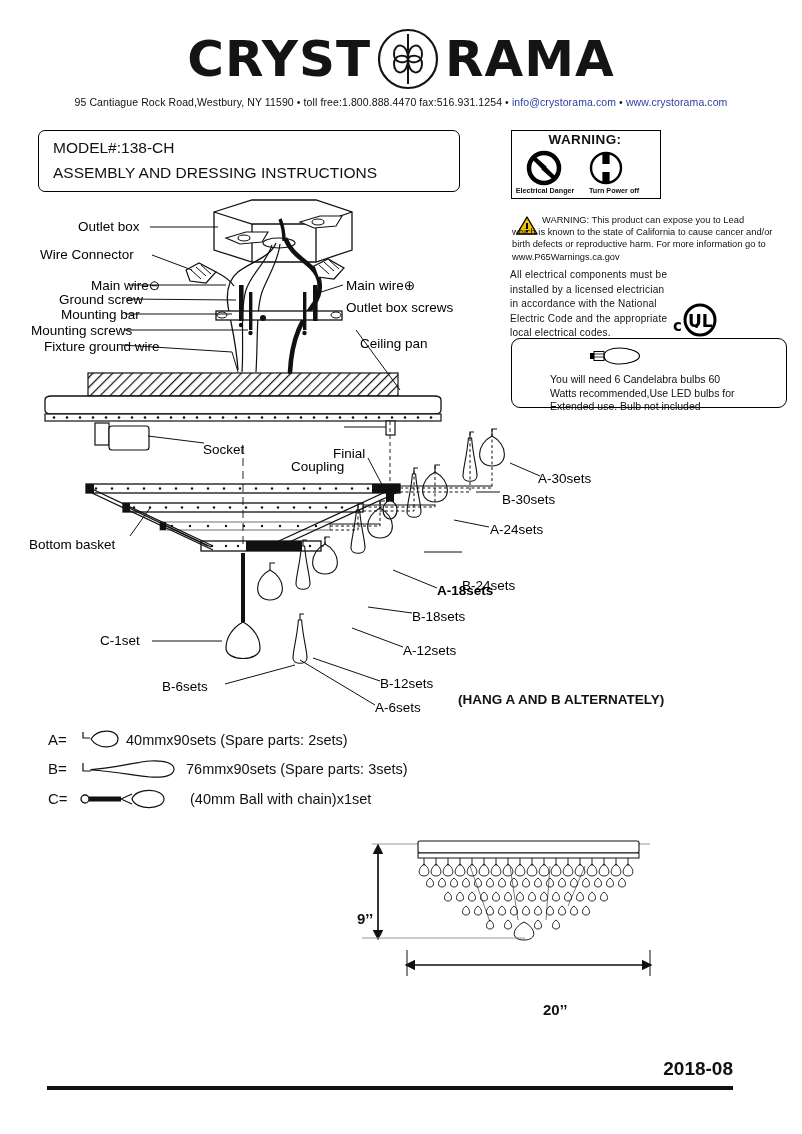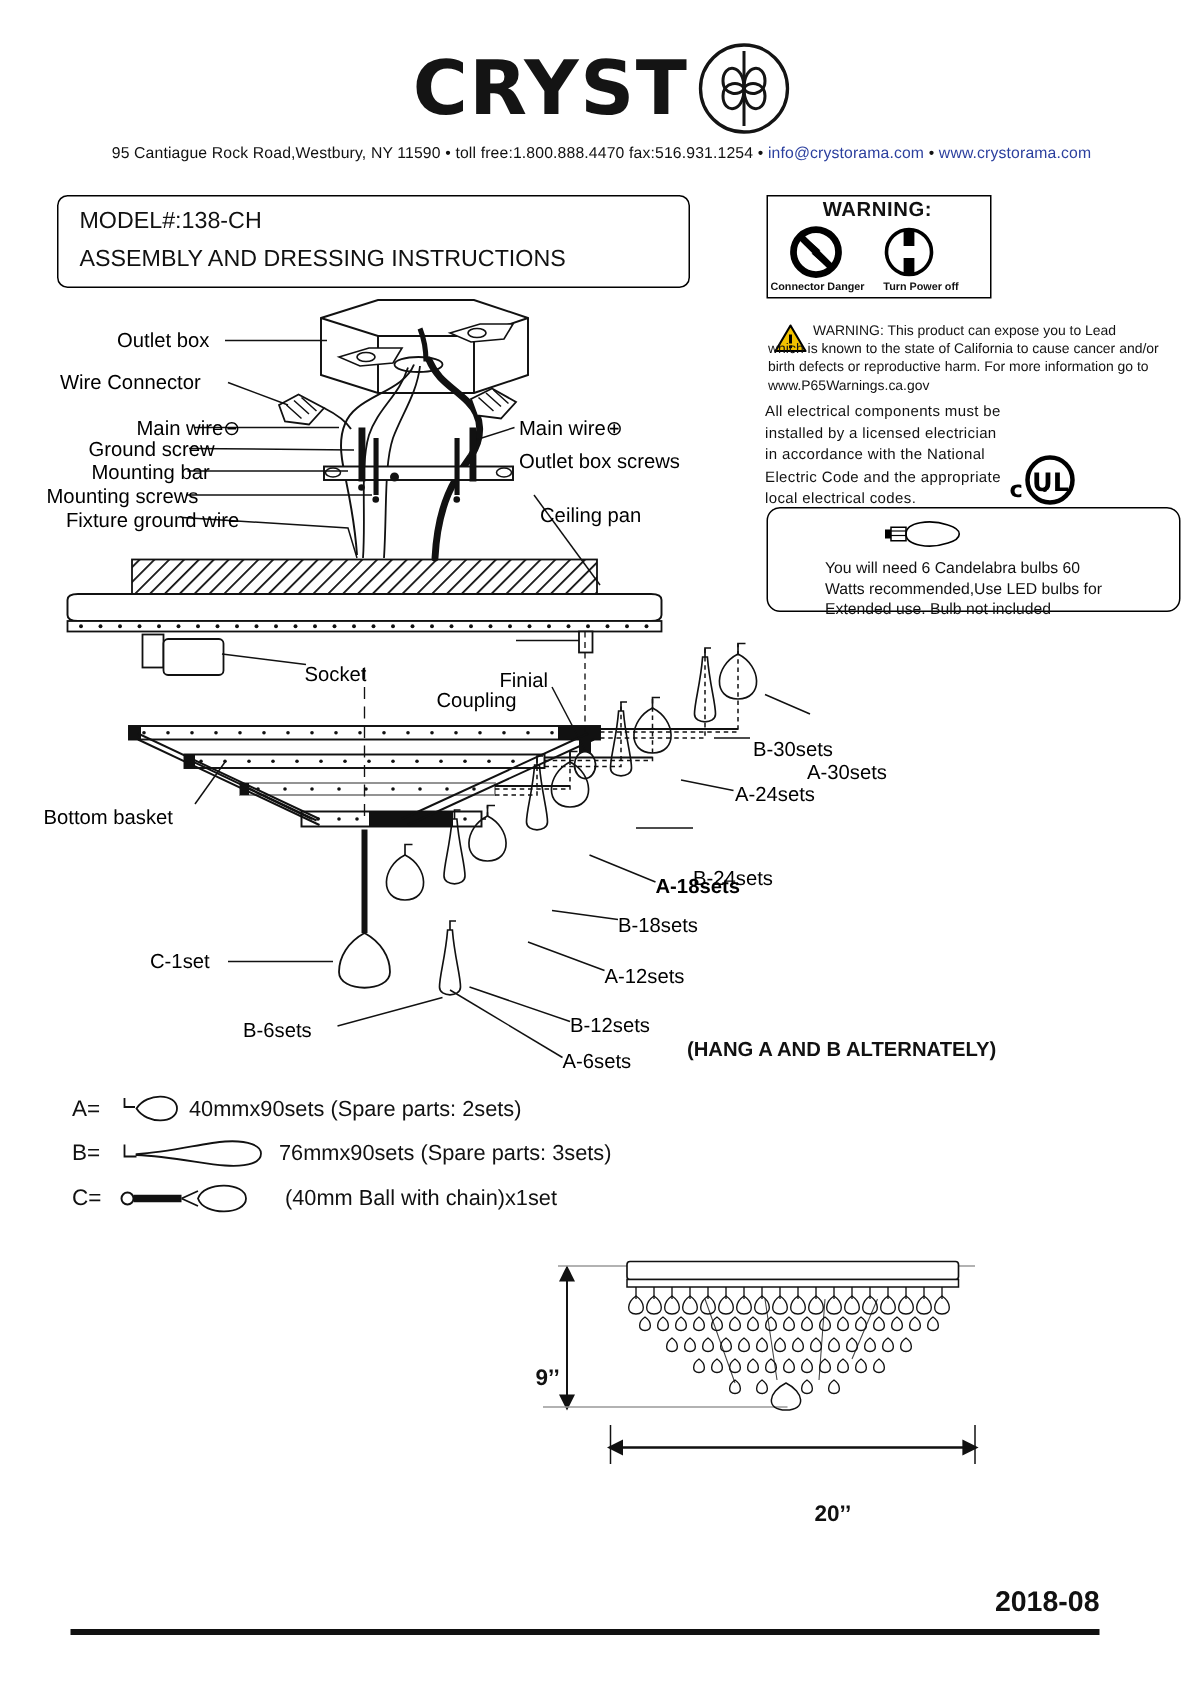--- a/index.html
+++ b/index.html
@@ -94,20 +94,21 @@
     <span class="logo-mark">
       <svg width="62" height="62" viewBox="0 0 62 62">
         <circle cx="31" cy="31" r="29" fill="none" stroke="#141414" stroke-width="2.2"></circle>
         <path d="M31 31 C 31 14, 45 14, 45 26 C 45 36, 33 36, 31 31 Z" fill="none" stroke="#141414" stroke-width="2"></path>
         <path d="M31 31 C 31 14, 17 14, 17 26 C 17 36, 29 36, 31 31 Z" fill="none" stroke="#141414" stroke-width="2"></path>
         <path d="M31 31 C 31 48, 45 48, 45 36 C 45 26, 33 26, 31 31 Z" fill="none" stroke="#141414" stroke-width="2"></path>
         <path d="M31 31 C 31 48, 17 48, 17 36 C 17 26, 29 26, 31 31 Z" fill="none" stroke="#141414" stroke-width="2"></path>
         <line x1="31" y1="6" x2="31" y2="56" stroke="#141414" stroke-width="2"></line>
       </svg>
     </span>
+    <span class="logo-word">RAMA</span>
   </div>
 </div>
 
 <div class="abs nosel" id="addr">
   <span>95 Cantiague Rock Road,Westbury, NY 11590 • toll free:1.800.888.4470 fax:516.931.1254 • </span><span class="lnk">info@crystorama.com</span><span> • </span><span class="lnk">www.crystorama.com</span>
 </div>
 
 <div class="abs" id="model-box"></div>
 <div class="abs nosel" id="model-line">MODEL#:138-CH</div>
 <div class="abs nosel" id="assembly-line">ASSEMBLY AND  DRESSING INSTRUCTIONS</div>
@@ -123,21 +124,21 @@
   </svg>
 </div>
 
 <div class="abs warn-ico" id="warn-ico-power">
   <svg width="40" height="36" viewBox="0 0 40 36">
     <circle cx="20" cy="18" r="15" fill="none" stroke="#000" stroke-width="2.4"></circle>
     <rect x="16.4" y="3" width="7.2" height="11" fill="#000"></rect>
     <rect x="16.4" y="22" width="7.2" height="11" fill="#000"></rect>
   </svg>
 </div>
-<div class="abs nosel" id="warn-lbl-danger">Connector Danger</div>
+<div class="abs nosel" id="warn-lbl-danger">Electrical Danger</div>
 <div class="abs nosel" id="warn-lbl-power">Turn Power off</div>
 
 <div class="abs" id="p65-tri">
   <svg width="22" height="19" viewBox="0 0 22 19">
     <path d="M11 1 L21 18 L1 18 Z" fill="#f2c200" stroke="#000" stroke-width="1.4" stroke-linejoin="round"></path>
     <rect x="10" y="7" width="2" height="6" fill="#000"></rect>
     <rect x="10" y="14.2" width="2" height="1.9" fill="#000"></rect>
   </svg>
 </div>
 <div class="abs nosel" id="p65-text">
@@ -431,21 +432,21 @@
 <div class="abs nosel dlbl" style="top:323px;left:31px;">Mounting  screws</div>
 <div class="abs nosel dlbl" style="top:339px;left:44px;">Fixture ground wire</div>
 <div class="abs nosel dlbl" style="top:277px;left:346px;"><span>Main wire</span><span>⊕</span></div>
 <div class="abs nosel dlbl" style="top:300px;left:346px;">Outlet box screws</div>
 <div class="abs nosel dlbl" style="top:336px;left:360px;">Ceiling pan</div>
 <div class="abs nosel dlbl" style="top:442px;left:203px;">Socket</div>
 <div class="abs nosel dlbl" style="top:427px;left:291px;margin-top:32px;">Coupling</div>
 <div class="abs nosel dlbl" style="top:446px;left:333px;">Finial</div>
 <div class="abs nosel dlbl" style="top:537px;left:29px;">Bottom basket</div>
 
-<div class="abs nosel setlbl" style="top:471px;left:538px;margin-top:36px;">A-30sets</div>
+<div class="abs nosel setlbl" style="top:471px;left:538px;">A-30sets</div>
 <div class="abs nosel setlbl" style="top:492px;left:502px;">B-30sets</div>
 <div class="abs nosel setlbl" style="top:522px;left:490px;">A-24sets</div>
 <div class="abs nosel setlbl" style="top:578px;left:462px;">B-24sets</div>
 <div class="abs nosel setlbl" style="top:583px;left:437px;font-weight:bold;">A-18sets</div>
 <div class="abs nosel setlbl" style="top:609px;left:412px;">B-18sets</div>
 <div class="abs nosel setlbl" style="top:643px;left:403px;">A-12sets</div>
 <div class="abs nosel setlbl" style="top:676px;left:380px;">B-12sets</div>
 <div class="abs nosel setlbl" style="top:700px;left:375px;">A-6sets</div>
 <div class="abs nosel setlbl" style="top:679px;left:162px;">B-6sets</div>
 <div class="abs nosel setlbl" style="top:633px;left:100px;">C-1set</div>

